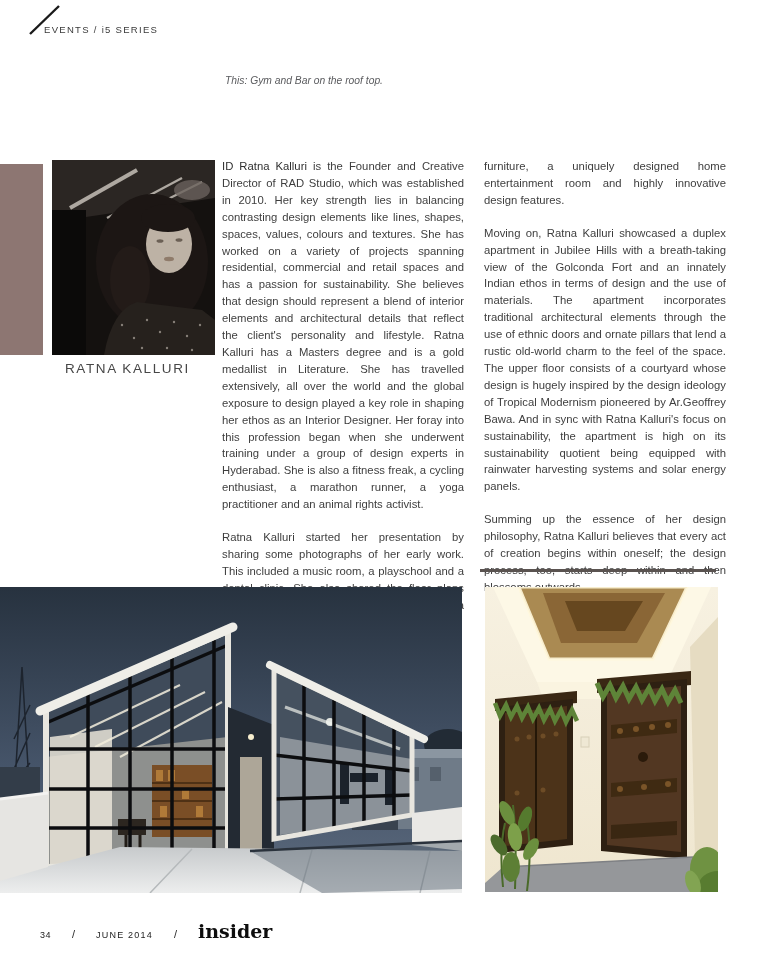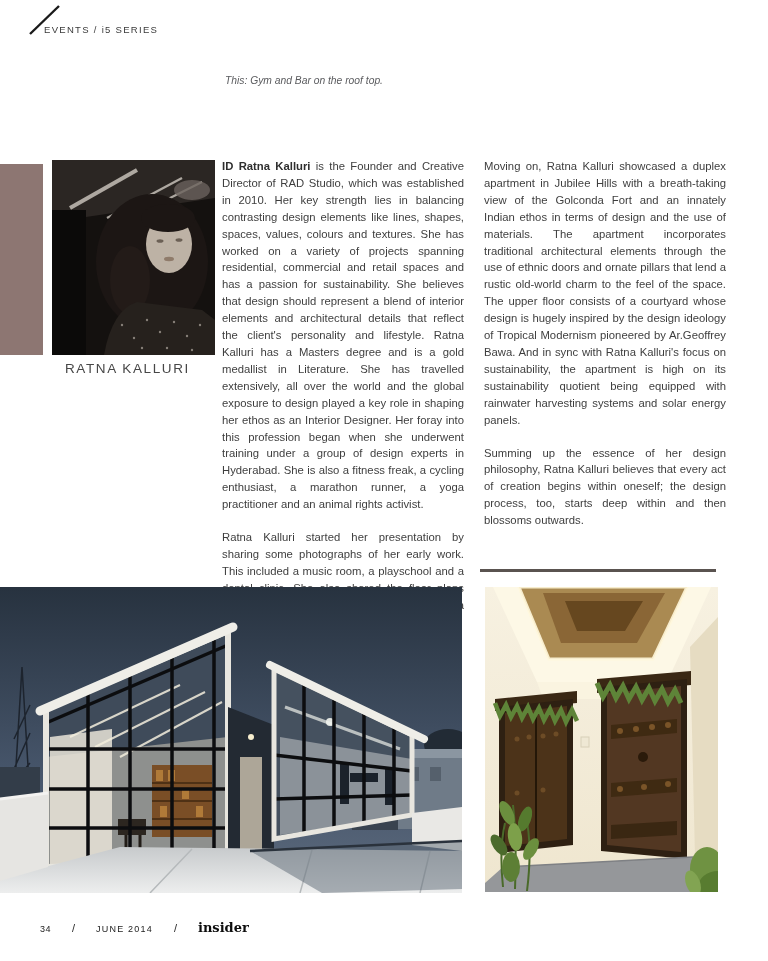--- a/index.html
+++ b/index.html
@@ -23,37 +23,37 @@
             overflow:hidden;background:#141110;}
   .profile-name{position:absolute;left:54px;top:361px;font-size:13.5px;letter-spacing:1.6px;
                 color:#474747;margin-left:11px;}
 
   
   .col{position:absolute;top:158px;width:242px;font-size:11.3px;line-height:16.9px;
        text-align:justify;color:#3e3e3e;}
   .col1{left:222px;}
   .col2{left:484px;}
   .col p{margin:0 0 16px 0;}
-  .lead{font-weight:700;color:#2f2f2f;}
+  .lead{font-weight:400;color:#2f2f2f;}
 
   
   .divider{position:absolute;left:480px;top:569px;width:236px;height:2.5px;background:#5a5350;}
 
   
   .photo{position:absolute;margin:0;overflow:hidden;}
   .photo-left{left:0;top:587px;width:462px;height:306px;}
   .photo-right{left:485px;top:587px;width:233px;height:305px;}
   .photo svg{display:block;}
 
   
   .footer{position:absolute;left:40px;top:920px;display:flex;align-items:baseline;gap:21px;color:#222;}
   .footer .pageno{font-size:9px;letter-spacing:.5px;}
   .footer .sep{font-size:11px;color:#2a2a2a;}
   .footer .issue{font-size:9px;letter-spacing:1.2px;}
-  .footer .mag{font-family:"DejaVu Serif",serif;font-weight:700;font-size:13px;color:#0d0d0d;}
+  .footer .mag{font-family:"DejaVu Serif",serif;font-weight:700;font-size:19px;color:#0d0d0d;}
 </style>
 </head>
 <body>
 
 <div class="page">
 
   <svg class="slash-logo" width="42" height="36" viewBox="0 0 42 36">
     <line x1="5" y1="31" x2="34" y2="3" stroke="#1a1a1a" stroke-width="2.4"></line>
   </svg>
   <div class="tagline">EVENTS / i5 SERIES</div>
@@ -98,20 +98,21 @@
     </svg>
   </figure>
   <div class="profile-name">RATNA KALLURI</div>
 
   <section class="col col1">
     <p><strong class="lead">ID Ratna Kalluri</strong><span> is the Founder and Creative Director of RAD Studio, which was established in 2010. Her key strength lies in balancing contrasting design elements like lines, shapes, spaces, values, colours and textures. She has worked on a variety of projects spanning residential, commercial and retail spaces and has a passion for sustainability. She believes that design should represent a blend of interior elements and architectural details that reflect the client's personality and lifestyle. Ratna Kalluri has a Masters degree and is a gold medallist in Literature. She has travelled extensively, all over the world and the global exposure to design played a key role in shaping her ethos as an Interior Designer. Her foray into this profession began when she underwent training under a group of design experts in Hyderabad. She is also a fitness freak, a cycling enthusiast, a marathon runner, a yoga practitioner and an animal rights activist.</span></p>
     <p>Ratna Kalluri started her presentation by sharing some photographs of her early work. This included a music room, a playschool and a dental clinic. She also shared the floor plans and photographs of other projects like a villa with custom-built</p>
   </section>
 
   <section class="col col2">
+    <p>furniture, a uniquely designed home entertainment room and highly innovative design features.</p>
     <p>Moving on, Ratna Kalluri showcased a duplex apartment in Jubilee Hills with a breath-taking view of the Golconda Fort and an innately Indian ethos in terms of design and the use of materials. The apartment incorporates traditional architectural elements through the use of ethnic doors and ornate pillars that lend a rustic old-world charm to the feel of the space. The upper floor consists of a courtyard whose design is hugely inspired by the design ideology of Tropical Modernism pioneered by Ar.Geoffrey Bawa. And in sync with Ratna Kalluri's focus on sustainability, the apartment is high on its sustainability quotient being equipped with rainwater harvesting systems and solar energy panels.</p>
     <p>Summing up the essence of her design philosophy, Ratna Kalluri believes that every act of creation begins within oneself; the design process, too, starts deep within and then blossoms outwards.</p>
   </section>
 
   <div class="divider" style="background: rgb(90, 83, 80);"></div>
 
   <figure class="photo photo-left">
     <svg width="462" height="306" viewBox="0 0 462 306">
       <defs>
         <linearGradient id="sky" x1="0" y1="0" x2="0" y2="1">

